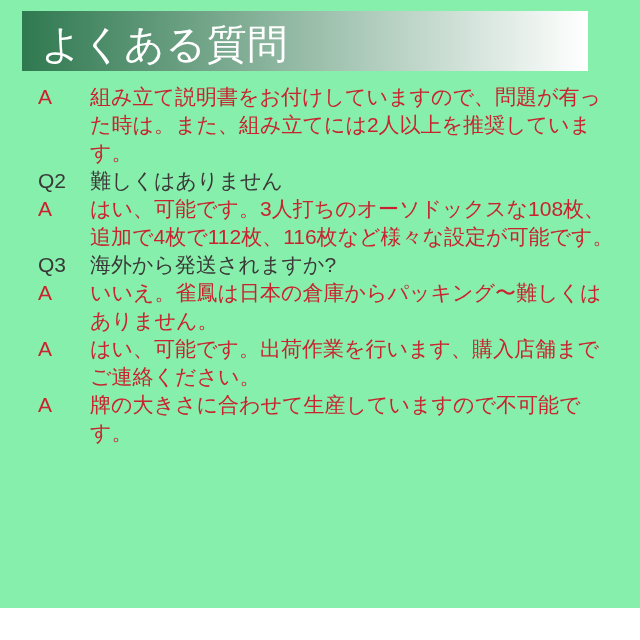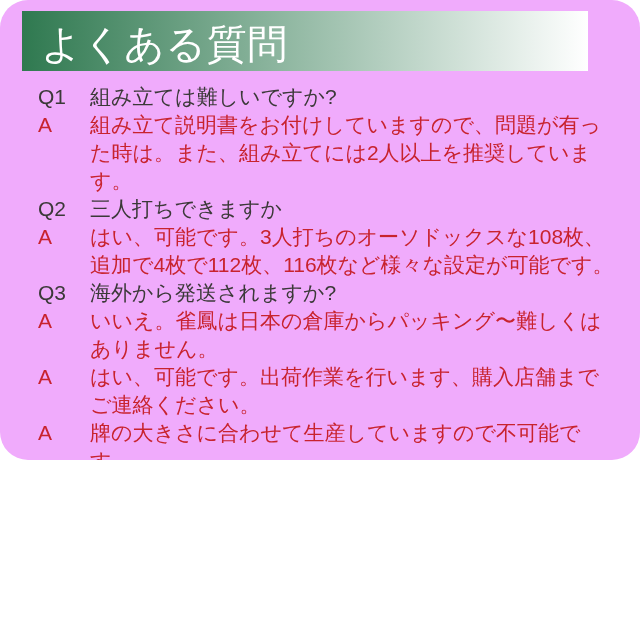--- a/index.html
+++ b/index.html
@@ -8,24 +8,23 @@
     background: #ffffff;
   }
   body {
     width: 640px;
     height: 640px;
     font-family: "Liberation Sans", "DejaVu Sans", sans-serif;
   }
   .page {
     position: relative;
     width: 640px;
-    height: 460px;
-    background: #f0abfc;
+    height: 608px;
+    background: #86efac;
     overflow: hidden;
-    border-radius: 28px;
   }
   .header {
     position: absolute;
     left: 22px;
     top: 11px;
     width: 566px;
     height: 60px;
     background: linear-gradient(90deg, #2f7950 0%, #ffffff 100%);
     display: flex;
     align-items: center;
@@ -70,33 +69,29 @@
 <div class="page">
 
   <div class="header">
     <span class="header-title">よくある質問</span>
   </div>
 
   <div class="content">
 
     <div class="qa">
       <div class="row">
-        <span class="qa-label q-color">Q1</span>
-        <span class="qa-text q-color">組み立ては難しいですか?</span>
-      </div>
-      <div class="row">
         <span class="qa-label a-color">A</span>
         <span class="qa-text a-color">組み立て説明書をお付けしていますので、問題が有った時は。また、組み立てには2人以上を推奨しています。</span>
       </div>
     </div>
 
     <div class="qa">
       <div class="row">
         <span class="qa-label q-color">Q2</span>
-        <span class="qa-text q-color">三人打ちできますか</span>
+        <span class="qa-text q-color">難しくはありません</span>
       </div>
       <div class="row">
         <span class="qa-label a-color">A</span>
         <span class="qa-text a-color">はい、可能です。3人打ちのオーソドックスな108枚、追加で4枚で112枚、116枚など様々な設定が可能です。</span>
       </div>
     </div>
 
     <div class="qa">
       <div class="row">
         <span class="qa-label q-color">Q3</span>

